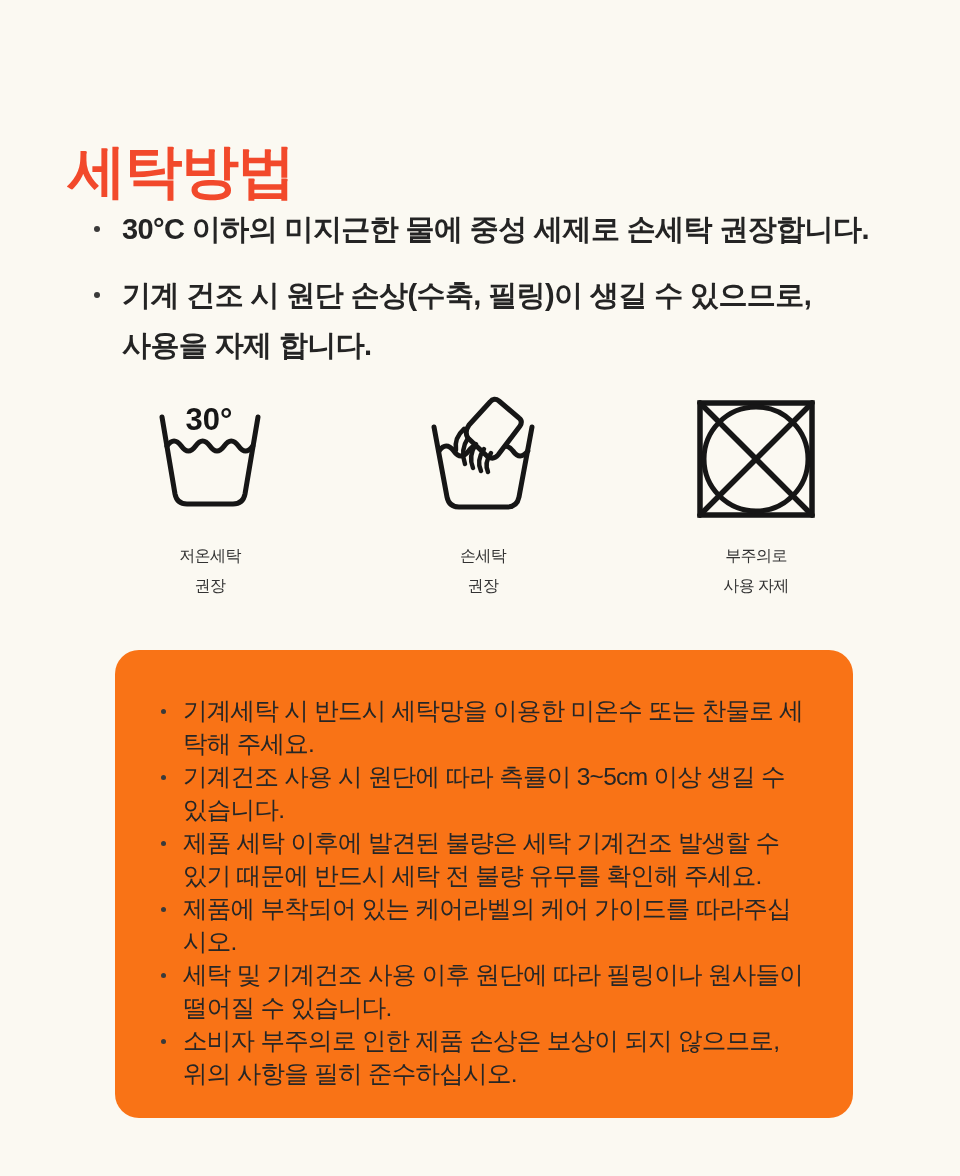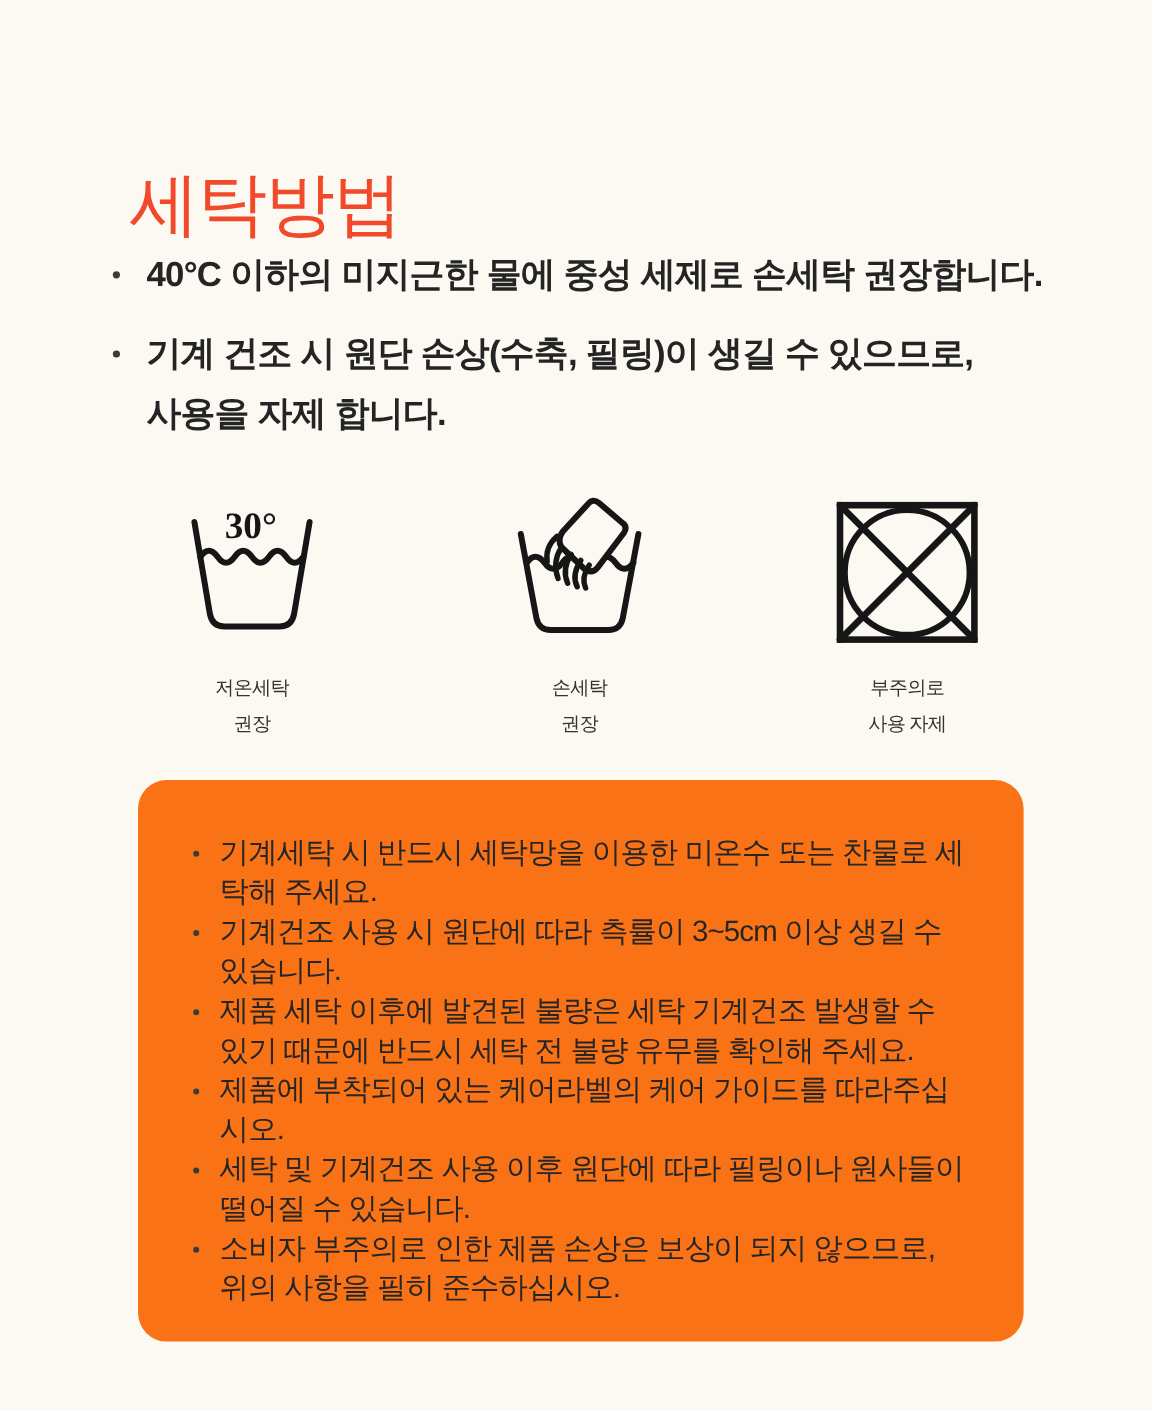--- a/index.html
+++ b/index.html
@@ -6,41 +6,41 @@
   .page {
     position:relative;
     width:960px; height:1176px;
     background:#FBF9F2;
     font-family:"Liberation Sans","DejaVu Sans",sans-serif;
     color:#242424;
     overflow:hidden;
   }
   .title {
     position:absolute; left:68px; top:100px;
-    font-size:58px; line-height:1.1; font-weight:400;
-    color:#F2492B; letter-spacing:-1.5px;margin-left:40px;
+    font-size:58px; line-height:1.1; font-weight:700;
+    color:#F2492B; letter-spacing:-1.5px;
   }
   .intro {
     position:absolute; left:92px; top:204px; width:820px;
     list-style:none; margin:0; padding:0;
   }
   .intro-item {
     display:flex; align-items:flex-start;
     font-size:29px; line-height:50px; font-weight:600;
     letter-spacing:-0.6px; color:#242424;
   }
   .intro-item + .intro-item { margin-top:16px; }
   .intro-item .dot {
     flex:none; width:6px; height:6px; border-radius:50%;
     background:#3a3a3a; margin:22px 22px 0 2px;
   }
   .pre { white-space:pre-line; }
   .icons-row {
-    position:absolute; left:125px; top:411px; width:716px;
-    display:flex; justify-content:space-between;font-family:Liberation Serif, serif;
+    position:absolute; left:125px; top:393px; width:716px;
+    display:flex; justify-content:space-between;
   }
   .icon-col { width:170px; display:flex; flex-direction:column; align-items:center; }
   .icon-box { height:132px; display:flex; align-items:center; justify-content:center; }
   .icon-label {
     margin-top:16px; font-size:16px; line-height:30px; font-weight:500;
     color:#333333; text-align:center; letter-spacing:-0.6px;
   }
   .care-box {
     position:absolute; left:115px; top:650px; width:738px; height:468px;
     background:#f97316; border-radius:24px;
@@ -63,21 +63,21 @@
 </head>
 <body>
 
 <div class="page">
 
   <h1 class="title">세탁방법</h1>
 
   <ul class="intro">
     <li class="intro-item">
       <span class="dot"></span>
-      <span class="pre">40°C 이하의 미지근한 물에 중성 세제로 손세탁 권장합니다.</span>
+      <span class="pre">30°C 이하의 미지근한 물에 중성 세제로 손세탁 권장합니다.</span>
     </li>
     <li class="intro-item">
       <span class="dot"></span>
       <span class="pre">기계 건조 시 원단 손상(수축, 필링)이 생길 수 있으므로,
 사용을 자제 합니다.</span>
     </li>
   </ul>
 
   <div class="icons-row">
 

